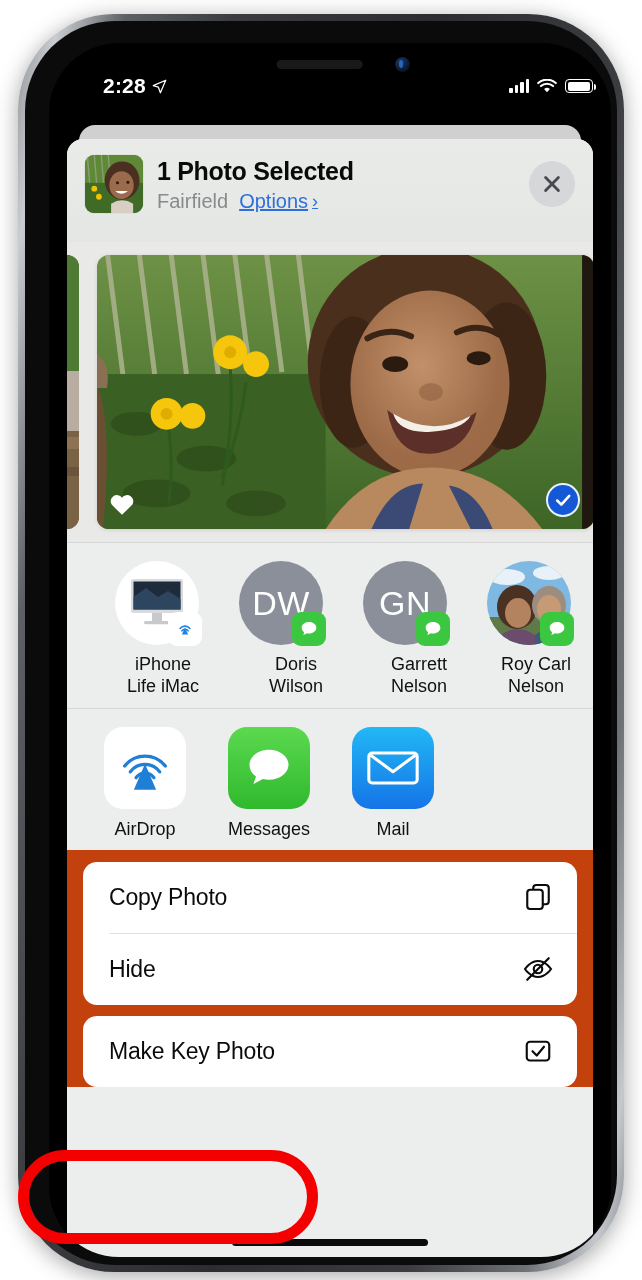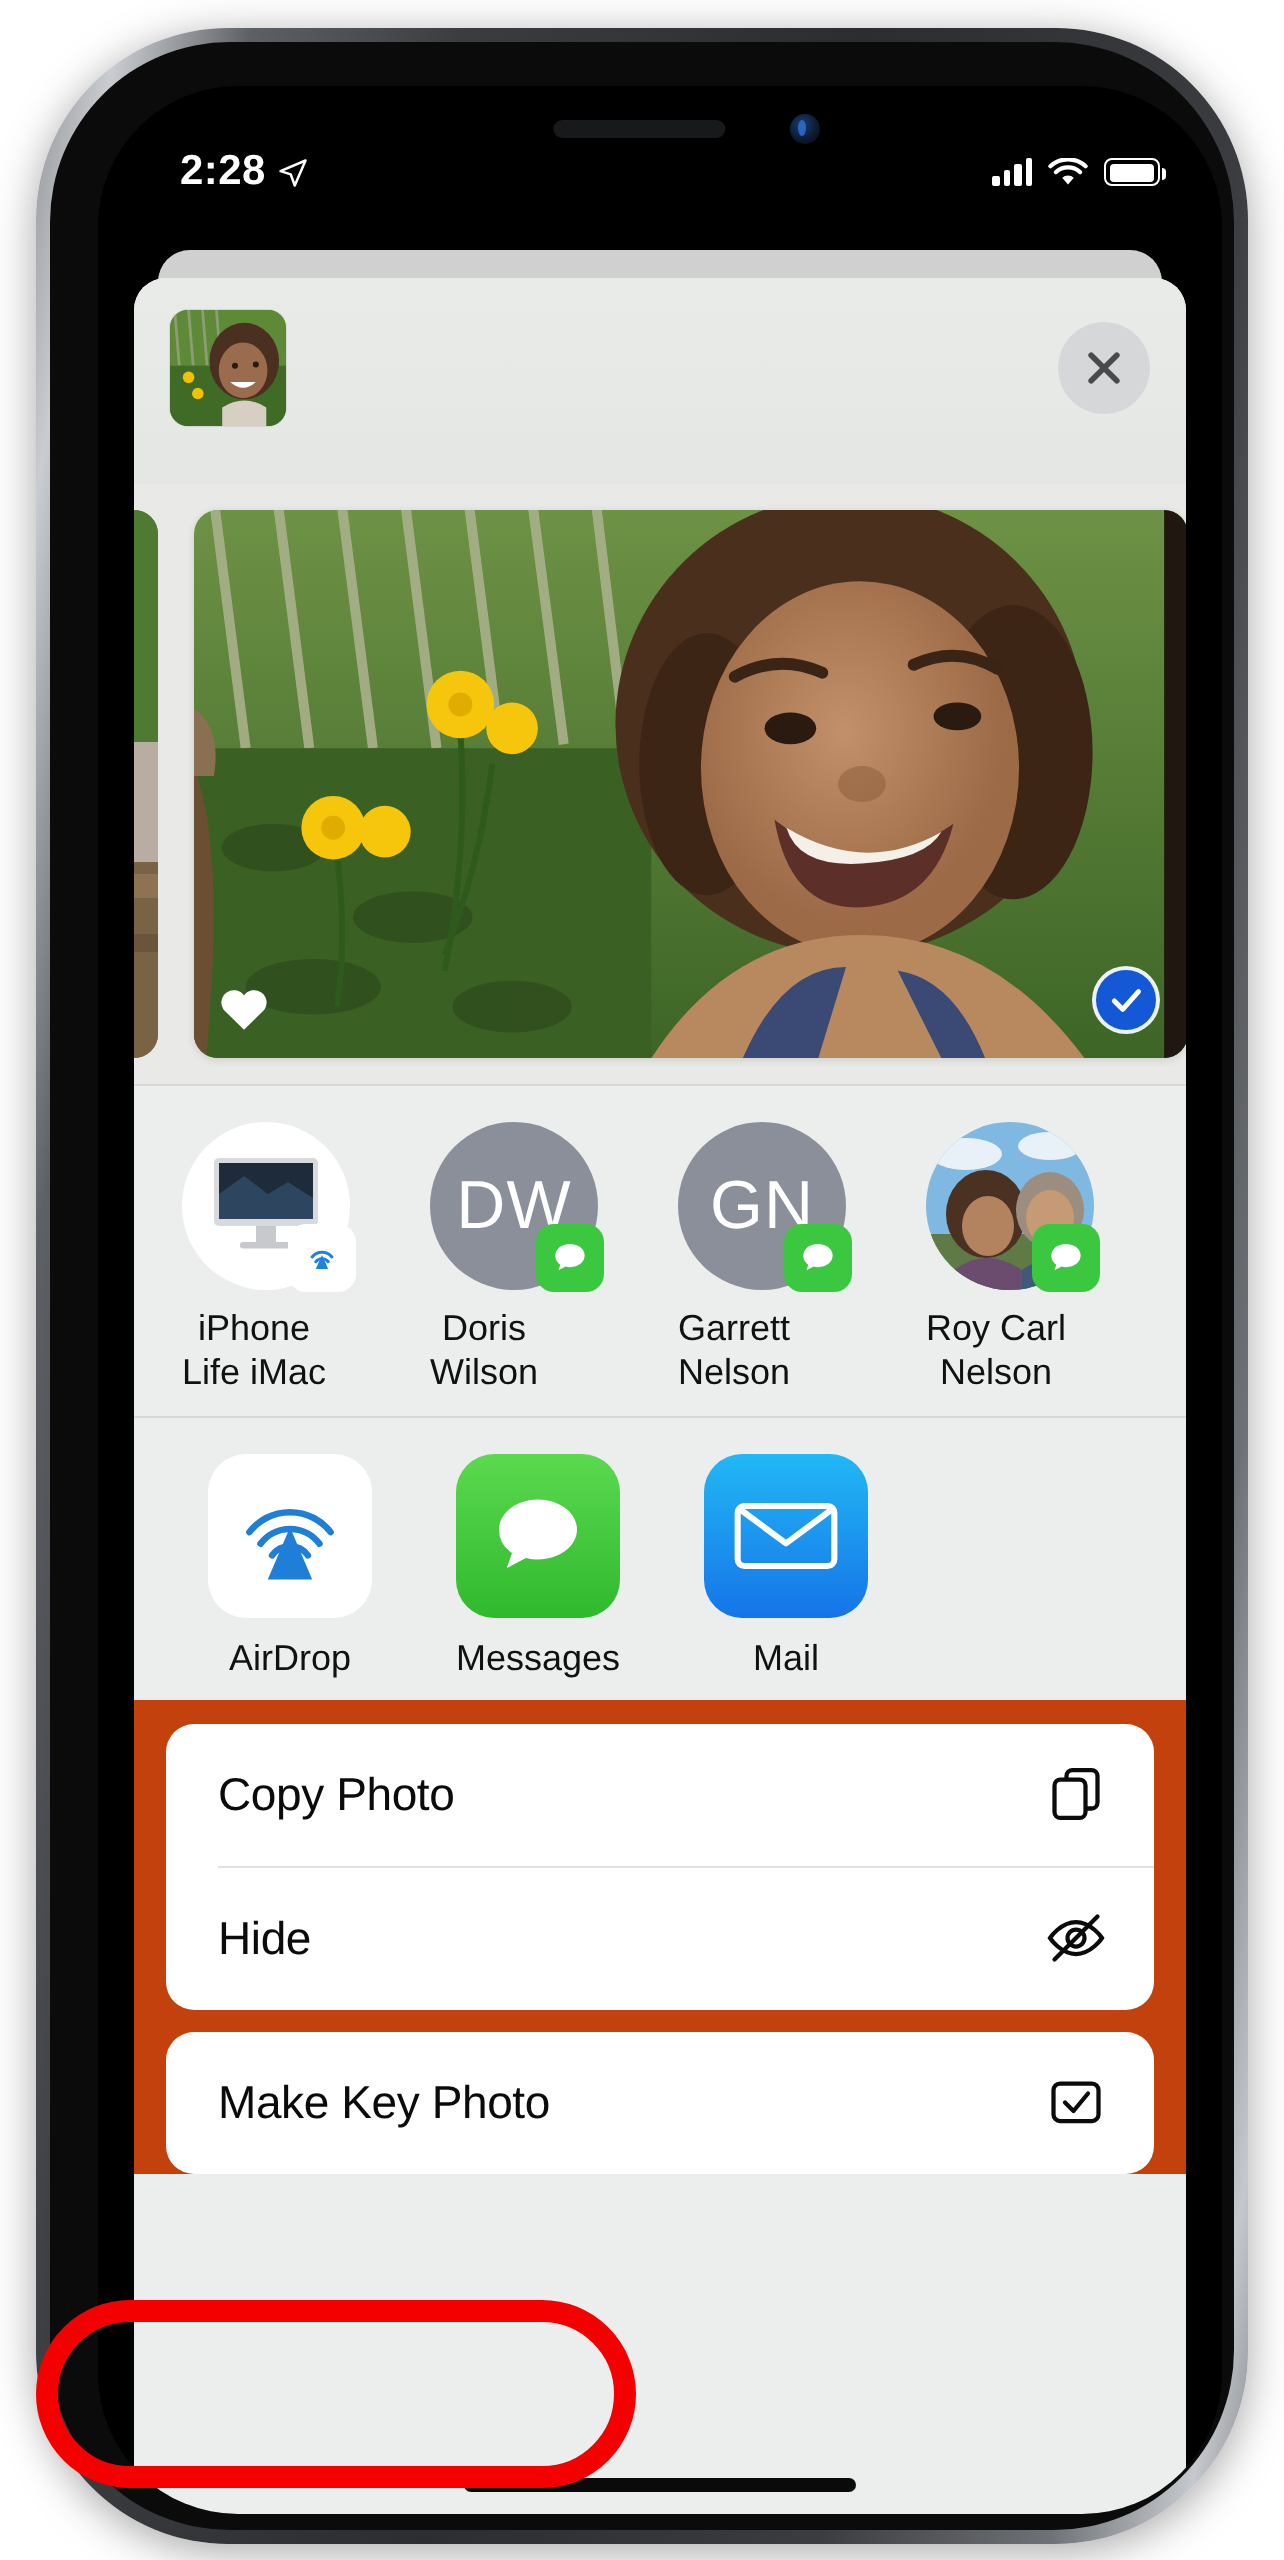--- a/index.html
+++ b/index.html
@@ -37,21 +37,21 @@
     width:232px; height:38px; background:#000;
     border-bottom-left-radius:22px; border-bottom-right-radius:22px; z-index:40;
   }
   .speaker{ position:absolute; left:50%; transform:translateX(-62%); top:17px; width:86px; height:9px; background:#18191b; border-radius:5px; }
   .camera{ position:absolute; right:36px; top:14px; width:15px; height:15px; border-radius:50%;
            background:radial-gradient(circle at 40% 35%, #1b3d72 0%, #0d1b33 55%, #05080f 100%); }
   .camera:after{ content:""; position:absolute; left:4px; top:3px; width:4px; height:8px; border-radius:50%; background:#2f6fd0; opacity:.85; }
 
   
   .statusbar{
-    position:absolute; left:3px; top:0; width:100%; height:64px; z-index:45;
+    position:absolute; left:16px; top:0; width:100%; height:64px; z-index:45;
     display:flex; align-items:center; justify-content:space-between;
     padding:22px 34px 0 38px; color:#fff;
   }
   .sb-left{ display:flex; align-items:center; gap:6px; font-size:21px; font-weight:600; letter-spacing:.2px; }
   .loc-arrow{ width:15px; height:15px; display:block; }
   .sb-right{ display:flex; align-items:center; gap:8px; }
   .bars{ display:flex; align-items:flex-end; gap:2px; height:14px; }
   .bars i{ display:block; width:3.5px; background:#fff; border-radius:1px; }
   .bars i:nth-child(1){ height:5px; }
   .bars i:nth-child(2){ height:8px; }
@@ -116,21 +116,21 @@
     display:flex; align-items:center; justify-content:center; z-index:3;
   }
   .sel-check svg{ width:20px; height:20px; }
 
   
   .row-sep{ height:1px; background:#d6d7d6; }
   .share-row{
     position:relative; display:flex; gap:16px; padding:18px 0 10px 24px;
     background:#eceded; overflow:hidden;
   }
-  .share-item{ width:108px; flex:none; display:flex; flex-direction:column; align-items:flex-start; gap:9px; }
+  .share-item{ width:108px; flex:none; display:flex; flex-direction:column; align-items:flex-end; gap:9px; }
 
   .avatar{ position:relative; width:84px; height:84px; border-radius:50%; overflow:hidden;
            display:flex; align-items:center; justify-content:center; }
   .avatar.initials{ background:#8a8f99; color:#fff; font-size:34px; font-weight:400; letter-spacing:.5px; }
   .avatar.device{ background:#fff; }
   .avatar-wrap{ position:relative; width:84px; height:84px; }
   .badge{
     position:absolute; right:-3px; bottom:-1px; width:34px; height:34px; border-radius:9px;
     display:flex; align-items:center; justify-content:center;
   }
@@ -231,20 +231,30 @@
                 <circle cx="16" cy="58" r="5" fill="#f2c200"></circle>
                 <circle cx="24" cy="72" r="5" fill="#f2c200"></circle>
                 <ellipse cx="64" cy="44" rx="30" ry="33" fill="#4b2f20"></ellipse>
                 <ellipse cx="63" cy="52" rx="21" ry="24" fill="#9a6b4c"></ellipse>
                 <circle cx="56" cy="48" r="2.6" fill="#2a1a10"></circle>
                 <circle cx="74" cy="47" r="2.6" fill="#2a1a10"></circle>
                 <path d="M52 62q11 10 22 0" fill="#fff"></path>
                 <path d="M45 84q19-12 38 0v16H45z" fill="#d8cfc4"></path>
               </svg>
             </div>
+            <div class="head-text">
+              <div class="head-title">1 Photo Selected</div>
+              <div class="head-sub">
+                <span class="head-album">Fairfield</span>
+                <span class="head-options">
+                  <span>Options</span>
+                  <span class="chev">›</span>
+                </span>
+              </div>
+            </div>
             <div class="close-btn">
               <svg viewBox="0 0 24 24">
                 <path d="M5 5 19 19M19 5 5 19" stroke="#4a4a4e" stroke-width="3.1" stroke-linecap="round"></path>
               </svg>
             </div>
           </div>
 
           <div class="preview-strip">
 
             <div class="prev-prev">

